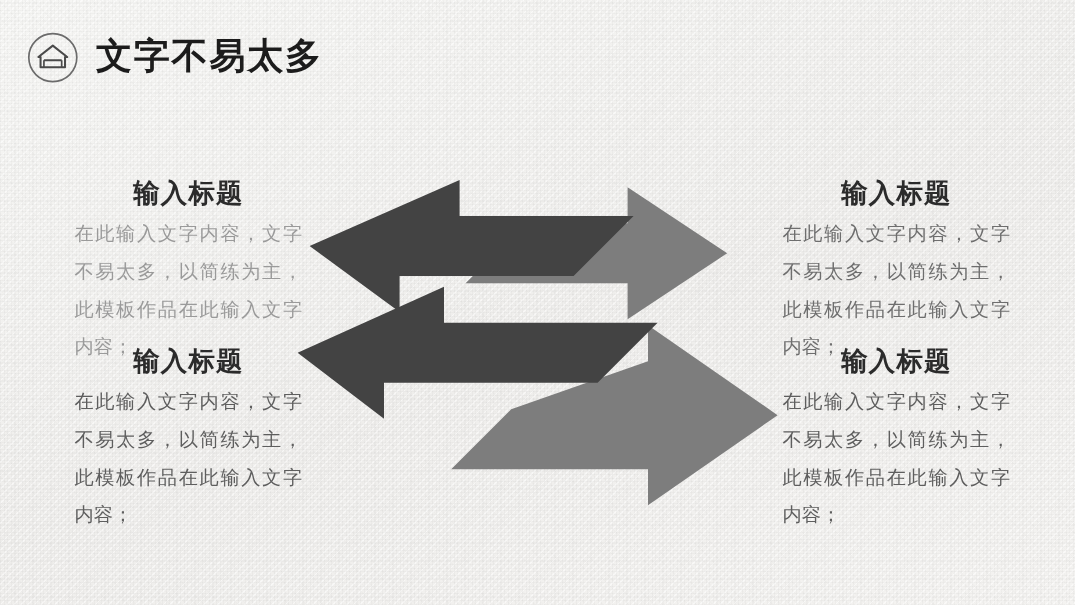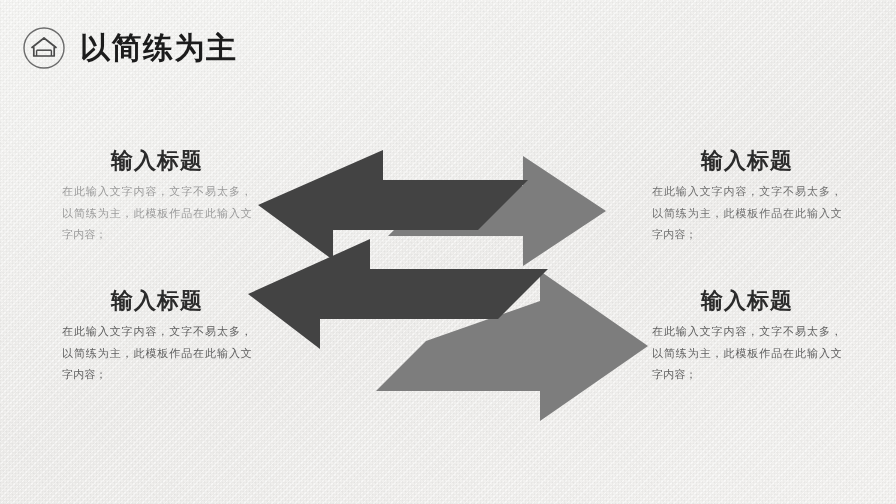--- a/index.html
+++ b/index.html
@@ -64,22 +64,22 @@
     font-family: "Liberation Sans", "DejaVu Sans", sans-serif;
     font-size: 22px;
     font-weight: 700;
     color: #2b2b2b;
     text-align: center;
     letter-spacing: 1px;
     margin: 0 0 7px 0;
     line-height: 1.2;
   }
   .tb-body {
-    font-family: Liberation Sans, sans-serif;
-    font-size: 11px;
+    font-family: Liberation Mono, monospace;
+    font-size: 16px;
     line-height: 1.95;
     text-align: justify;
     text-align-last: left;
     margin: 0;
     letter-spacing: 0.2px;
   }
   .tone-light .tb-body { color: #9a9a9a; }
   .tone-dark  .tb-body { color: #6e6e6e; }
   .tone-darkest .tb-body { color: #5e5e5e; }
 
@@ -102,21 +102,21 @@
 
 <div id="slide">
 
   <div id="header">
     <svg id="brand-icon" viewBox="0 0 44 44">
       <circle cx="22" cy="22" r="20" fill="none" stroke="#6b6b6b" stroke-width="1.4"></circle>
       <path d="M22 12 L34 21.5 L32.2 21.5 L32.2 30 L11.8 30 L11.8 21.5 L10 21.5 Z" fill="none" stroke="#4a4a4a" stroke-width="1.7" stroke-linejoin="round"></path>
       <path d="M14.6 24.2 L29.4 24.2" fill="none" stroke="#4a4a4a" stroke-width="1.5"></path>
       <path d="M14.6 24.2 L14.6 30 M29.4 24.2 L29.4 30" fill="none" stroke="#4a4a4a" stroke-width="1.4"></path>
     </svg>
-    <div id="page-title">以简练为主</div>
+    <div id="page-title">文字不易太多</div>
   </div>
 
   <svg id="arrow-diagram" viewBox="0 0 410 290">
 
     <polygon points="275,48 275,18 358,73 275,128 275,98 140,98 190,48" fill="#7d7d7d"></polygon>
 
     <polygon points="135,12 135,42 280,42 230,92 85,92 85,122 10,67" fill="#434343"></polygon>
 
     <polygon points="292,163 292,133 400,208 292,283 292,253 128,253 178,203" fill="#7d7d7d"></polygon>
 

